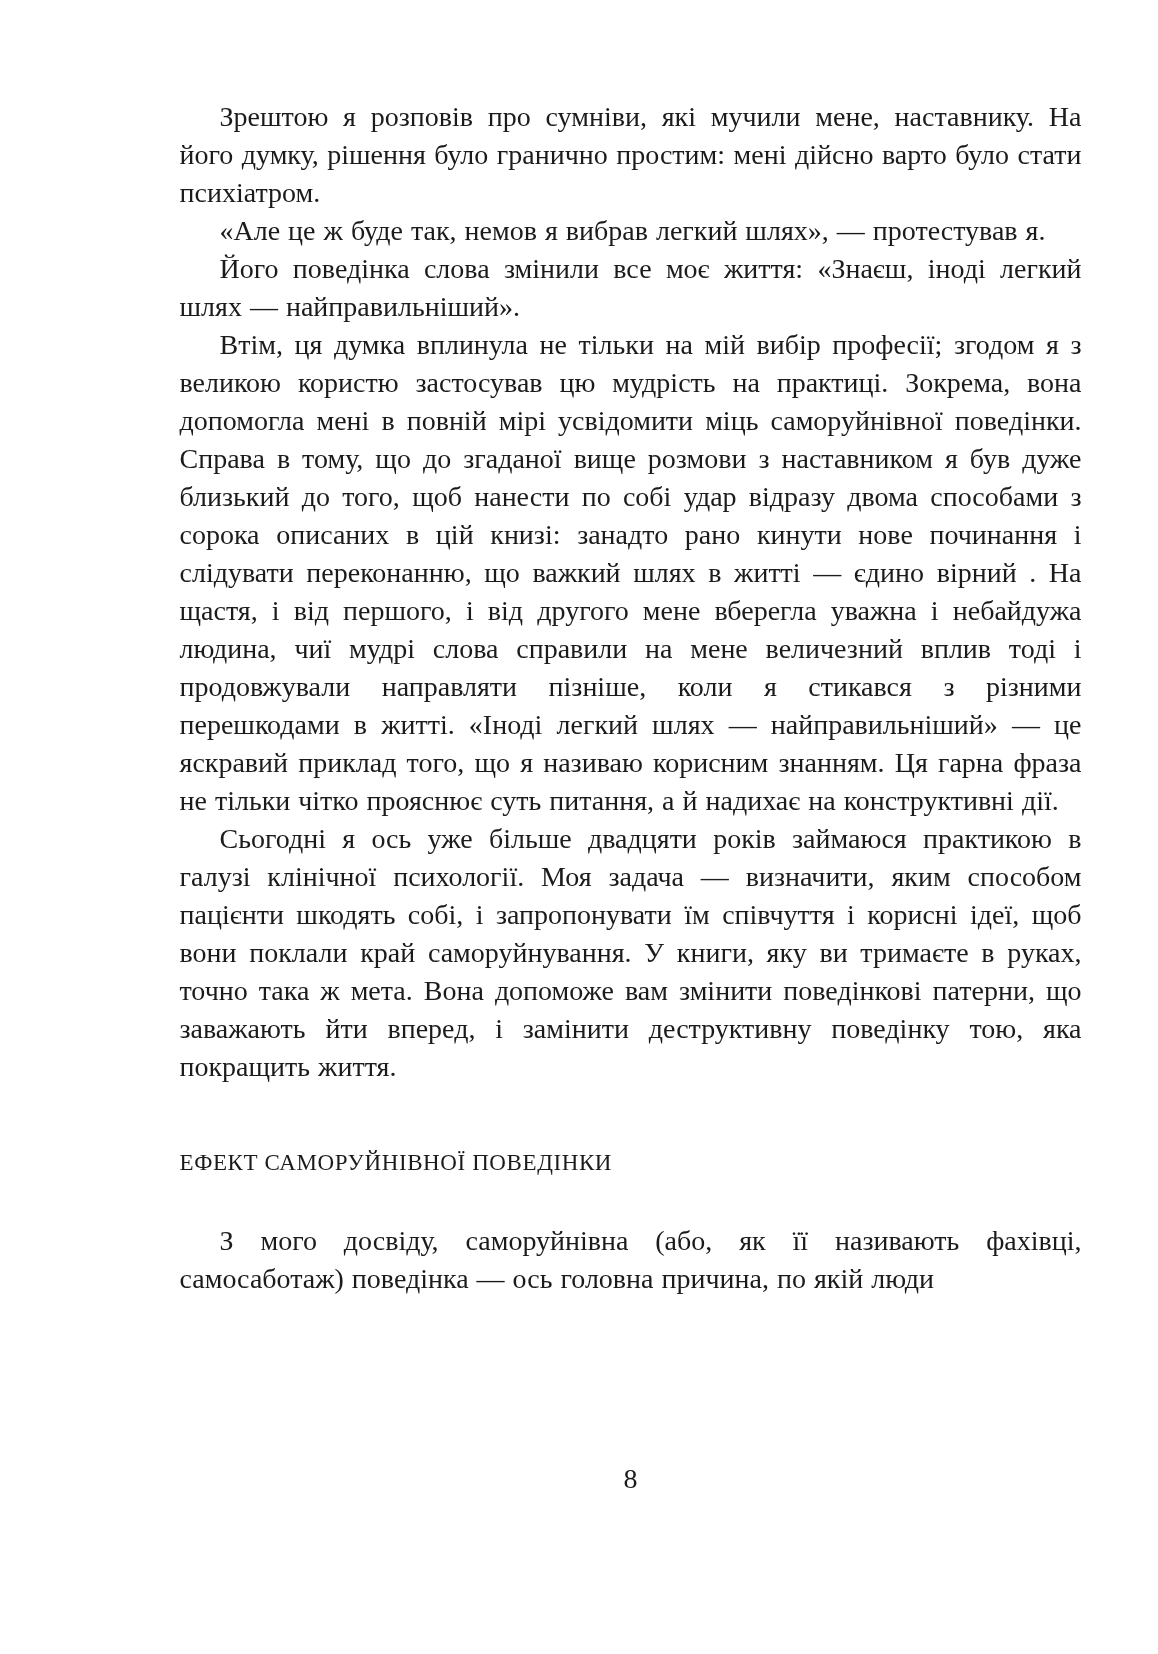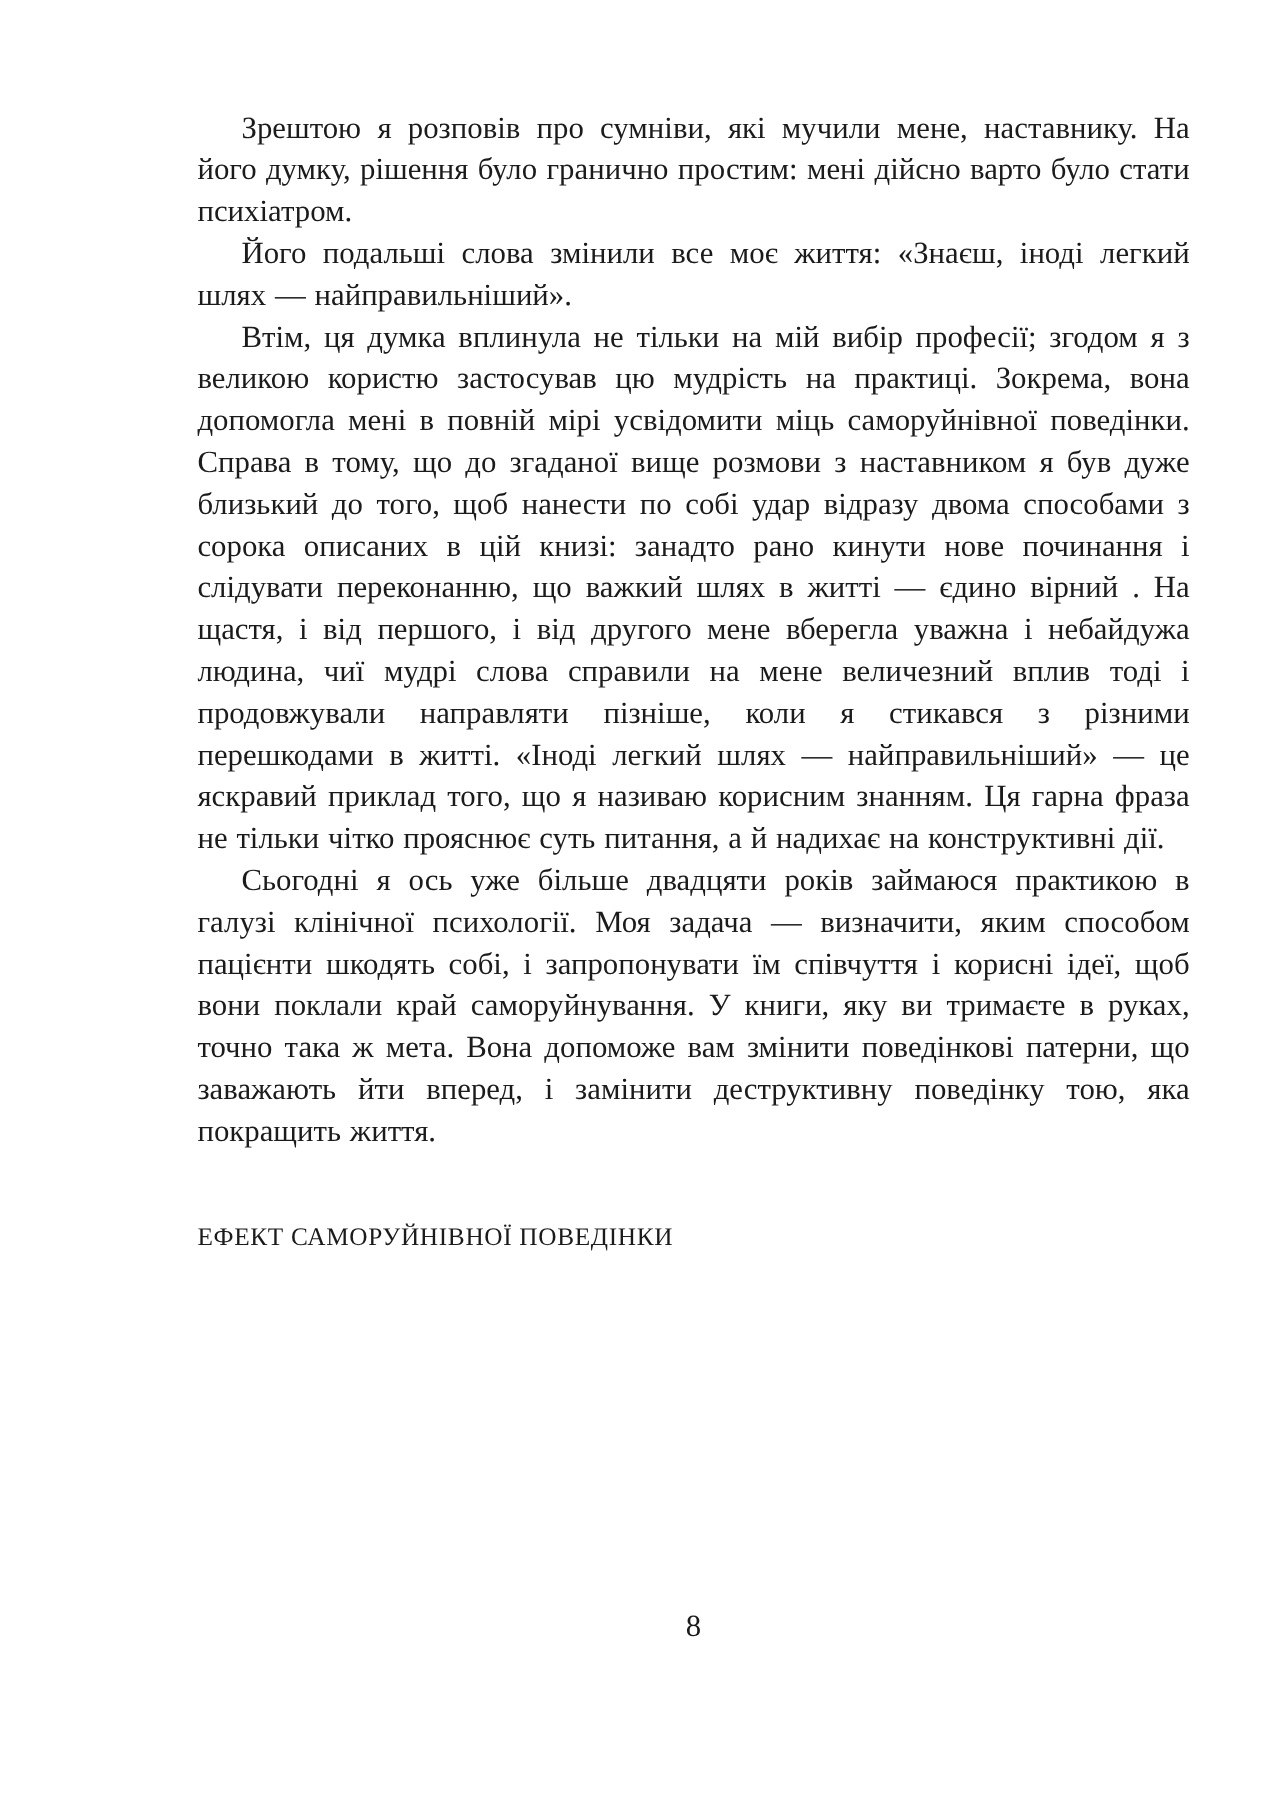--- a/index.html
+++ b/index.html
@@ -48,19 +48,21 @@
     font-size: 28px;
     line-height: 38px;
   }
 </style>
 </head>
 <body>
 
 <div class="page">
   <main class="text-block">
     <p class="body-par">Зрештою я розповів про сумніви, які мучили мене, наставнику. На його думку, рішення було гранично простим: мені дійсно варто було стати психіатром.</p>
-    <p class="body-par">Його подальші слова змінили все моє життя: «Знаєш, іноді легкий шлях — найправильніший».</p>
+    <p class="body-par">«Але це ж буде так, немов я вибрав легкий шлях», — протестував я.</p>
+    <p class="body-par">Його поведінка слова змінили все моє життя: «Знаєш, іноді легкий шлях — найправильніший».</p>
     <p class="body-par">Втім, ця думка вплинула не тільки на мій вибір професії; згодом я з великою користю застосував цю мудрість на практиці. Зокрема, вона допомогла мені в повній мірі усвідомити міць саморуйнівної поведінки. Справа в тому, що до згаданої вище розмови з наставником я був дуже близький до того, щоб нанести по собі удар відразу двома способами з сорока описаних в цій книзі: занадто рано кинути нове починання і слідувати переконанню, що важкий шлях в житті — єдино вірний . На щастя, і від першого, і від другого мене вберегла уважна і небайдужа людина, чиї мудрі слова справили на мене величезний вплив тоді і продовжували направляти пізніше, коли я стикався з різними перешкодами в житті. «Іноді легкий шлях — найправильніший» — це яскравий приклад того, що я називаю корисним знанням. Ця гарна фраза не тільки чітко прояснює суть питання, а й надихає на конструктивні дії.</p>
     <p class="body-par">Сьогодні я ось уже більше двадцяти років займаюся практикою в галузі клінічної психології. Моя задача — визначити, яким способом пацієнти шкодять собі, і запропонувати їм співчуття і корисні ідеї, щоб вони поклали край саморуйнування. У книги, яку ви тримаєте в руках, точно така ж мета. Вона допоможе вам змінити поведінкові патерни, що заважають йти вперед, і замінити деструктивну поведінку тою, яка покращить життя.</p>
     <h2 class="section-heading">ЕФЕКТ САМОРУЙНІВНОЇ ПОВЕДІНКИ</h2>
+    <p class="body-par">З мого досвіду, саморуйнівна (або, як її називають фахівці, самосаботаж) поведінка — ось головна причина, по якій люди</p>
   </main>
   <footer class="page-number">8</footer>
 </div>
 
 </body></html>

